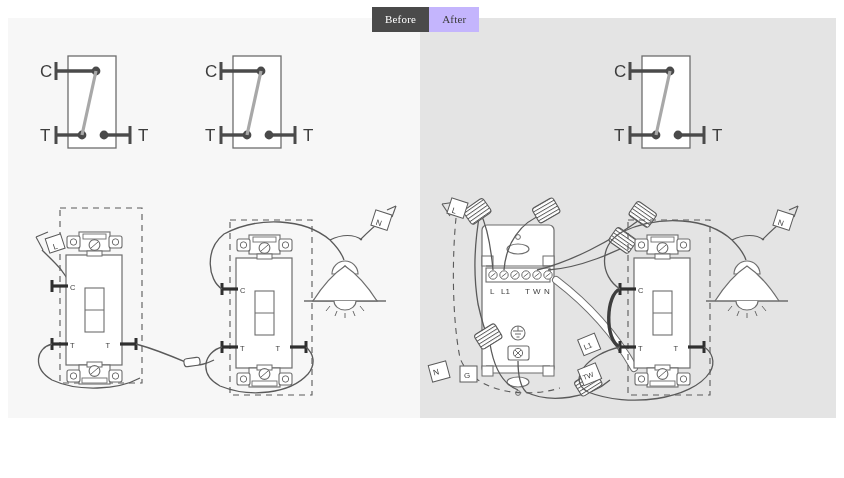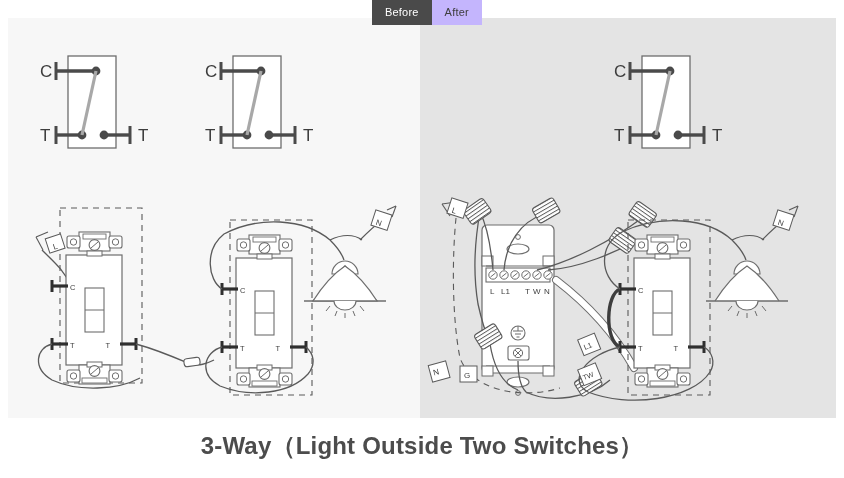--- a/index.html
+++ b/index.html
@@ -5,21 +5,21 @@
   html,body{margin:0;padding:0;}
   body{
     width:844px;height:478px;
     background:#ffffff;
     font-family:"Liberation Sans", sans-serif;
     overflow:hidden;
   }
   #root{position:relative;width:844px;height:478px;}
 
   
-  .tabs{position:absolute;top:0;left:372px;display:flex;z-index:40;}
+  .tabs{position:absolute;top:7px;left:372px;display:flex;z-index:40;font-family:Liberation Serif, serif;}
   .tab{
     height:25px;line-height:25px;
     padding:0 13px;
     font-size:11px;
     letter-spacing:.2px;
     box-sizing:border-box;
     cursor:pointer;
     user-select:none;
   }
   .tab.active{background:#4a4a4a;color:#ffffff;}
@@ -475,17 +475,14 @@
         <g>
           <rect x="355" y="194" width="17" height="16" fill="#ffffff" stroke="#5a5a5a" stroke-width="1" transform="rotate(18 363 202)"></rect>
           <text x="359" y="208" font-size="8" transform="rotate(18 363 202)">N</text>
           <path d="M378,188 L369,192" fill="none" stroke="#5a5a5a" stroke-width="1.1"></path>
           <path d="M378,188 L374,199" fill="none" stroke="#5a5a5a" stroke-width="1.1"></path>
         </g>
       </g>
     </svg>
   </div>
 
-  <div class="caption">
-    <span>3-Way</span><span class="paren">（</span><span>Light Outside Two Switches</span><span class="paren">）</span>
-  </div>
 
 </div>
 
 </body></html>

